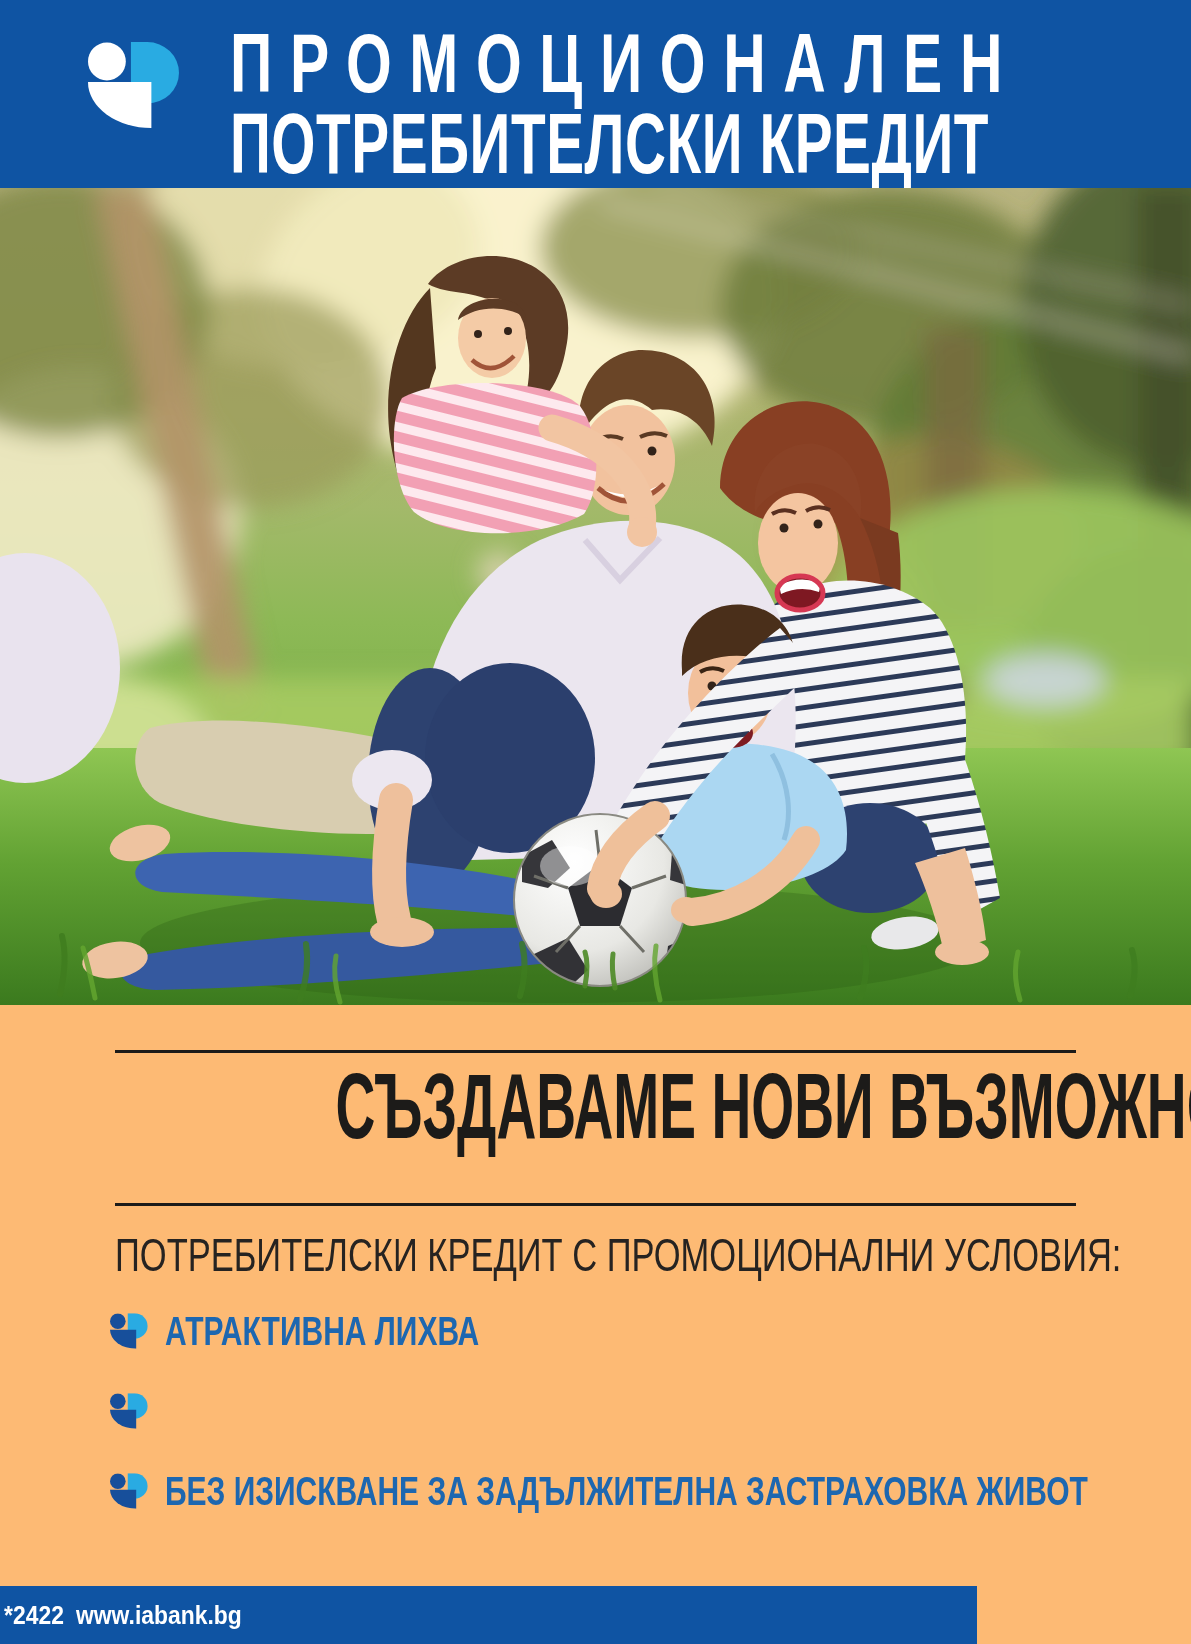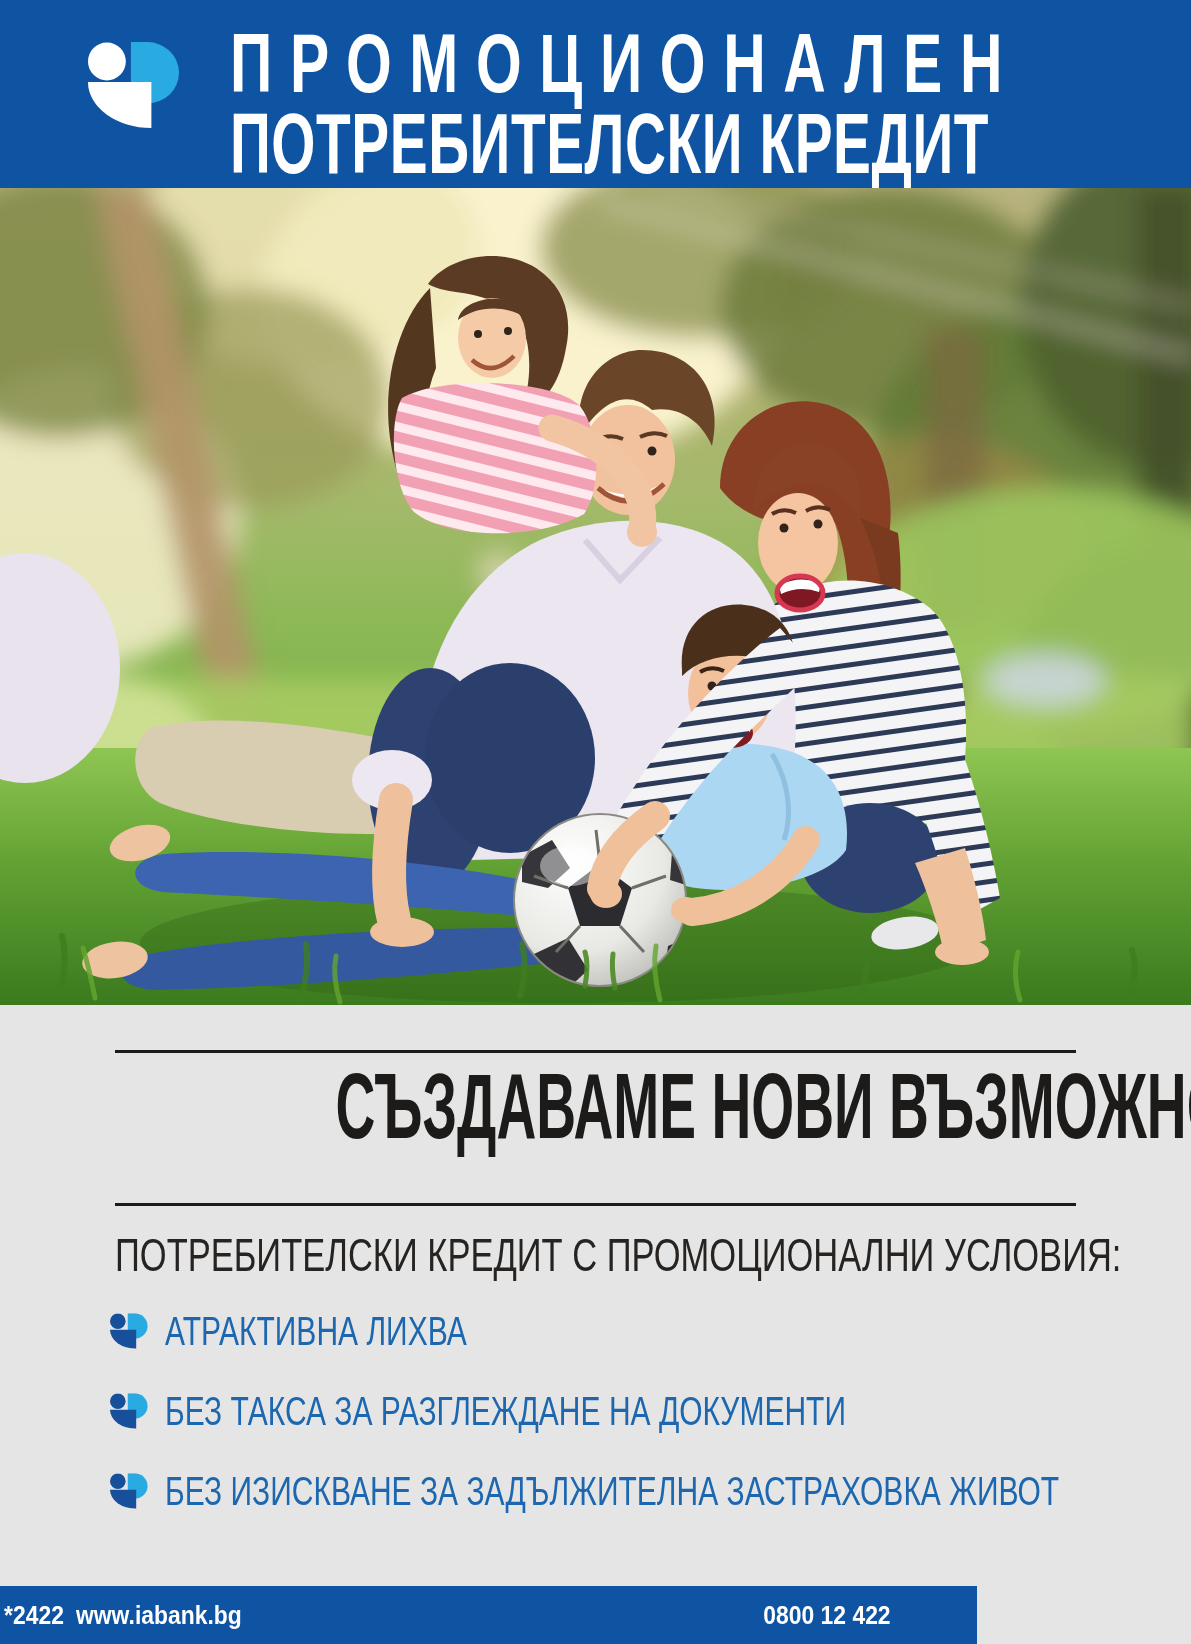--- a/index.html
+++ b/index.html
@@ -1,16 +1,16 @@
 <!DOCTYPE html>
 <html><head>
 <meta charset="utf-8">
 <style>
   html,body{margin:0;padding:0;background:#888;}
-  .poster{position:relative;width:1191px;height:1644px;margin:0 auto;background:#e5e5e5;
+  .poster{position:relative;width:1191px;height:1644px;margin:0 auto;background:#fdba74;
           overflow:hidden;font-family:"Liberation Sans",sans-serif;}
   
   .header{position:absolute;left:0;top:0;width:1191px;height:188px;background:#0f54a3;}
   .logo-main{position:absolute;left:88px;top:42px;width:92px;height:86px;color:#ffffff;}
   .ht{position:absolute;left:230px;color:#ffffff;font-weight:bold;white-space:nowrap;line-height:1;}
   .ht1{top:21px;font-size:84px;letter-spacing:0.30em;}
   .ht2{top:100px;font-size:86px;letter-spacing:0.01em;}
   .condL{display:inline-block;transform-origin:left center;}
   .ht1 .condL{transform:scaleX(0.70);}
   .ht2 .condL{transform:scaleX(0.66);}
@@ -25,21 +25,21 @@
       font-weight:bold;font-size:92px;line-height:1;white-space:nowrap;}
   .hl1{top:1060px;}
   .hl2{top:1132px;}
   .condC{display:inline-block;transform:scaleX(0.60);transform-origin:center center;}
   .subheadline{position:absolute;left:115px;top:1232px;font-size:46px;color:#262321;
                white-space:nowrap;font-weight:400;line-height:1;}
   .subheadline .condL{transform:scaleX(0.75);}
   .bullet-row{position:absolute;left:110px;height:42px;display:flex;align-items:center;gap:17px;}
   .b1{top:1310px;} .b2{top:1390px;} .b3{top:1470px;}
   .logo-bullet{width:38px;height:36px;color:#174f9b;flex:none;}
-  .bullet-label{font-size:40px;color:#1d67b0;white-space:nowrap;line-height:1;font-weight:400;}
+  .bullet-label{font-size:40px;color:#1d67b0;white-space:nowrap;line-height:1;font-weight:700;}
   .bullet-label .condL{transform:scaleX(0.75);}
   
   .footer{position:absolute;left:0;top:1586px;width:977px;height:58px;background:#0f54a3;
           color:#ffffff;font-weight:bold;font-size:26px;}
   .footer .slot{position:absolute;top:0;line-height:58px;white-space:nowrap;}
   .f-left{left:76px;}
   .f-center{left:0;width:100%;text-align:left;}
   .f-right{right:86px;}
   .f-left .cond{display:inline-block;transform:scaleX(0.88);transform-origin:left center;}
   .f-center .cond{display:inline-block;transform:scaleX(0.88);transform-origin:center center;}
@@ -251,28 +251,26 @@
   <div class="bullet-row b1">
     <svg class="logo-bullet" viewBox="0 0 90 84">
         <use href="#ia-logo"></use>
       </svg>
     <span class="bullet-label"><span class="condL">АТРАКТИВНА ЛИХВА</span></span>
   </div>
   <div class="bullet-row b2">
     <svg class="logo-bullet" viewBox="0 0 90 84">
         <use href="#ia-logo"></use>
       </svg>
-    <span class="bullet-label"><span class="condL">БЕЗ ТАКСА ЗА РАЗГЛЕЖДАНЕ НА ДОКУМЕНТИ</span></span>
   </div>
   <div class="bullet-row b3">
     <svg class="logo-bullet" viewBox="0 0 90 84">
         <use href="#ia-logo"></use>
       </svg>
     <span class="bullet-label"><span class="condL">БЕЗ ИЗИСКВАНЕ ЗА ЗАДЪЛЖИТЕЛНА ЗАСТРАХОВКА ЖИВОТ</span></span>
   </div>
 
   <div class="footer">
     <div class="slot f-left"><span class="cond">www.iabank.bg</span></div>
     <div class="slot f-center"><span class="cond">*2422</span></div>
-    <div class="slot f-right"><span class="cond">0800 12 422</span></div>
   </div>
 
 </div>
 
 </body></html>

